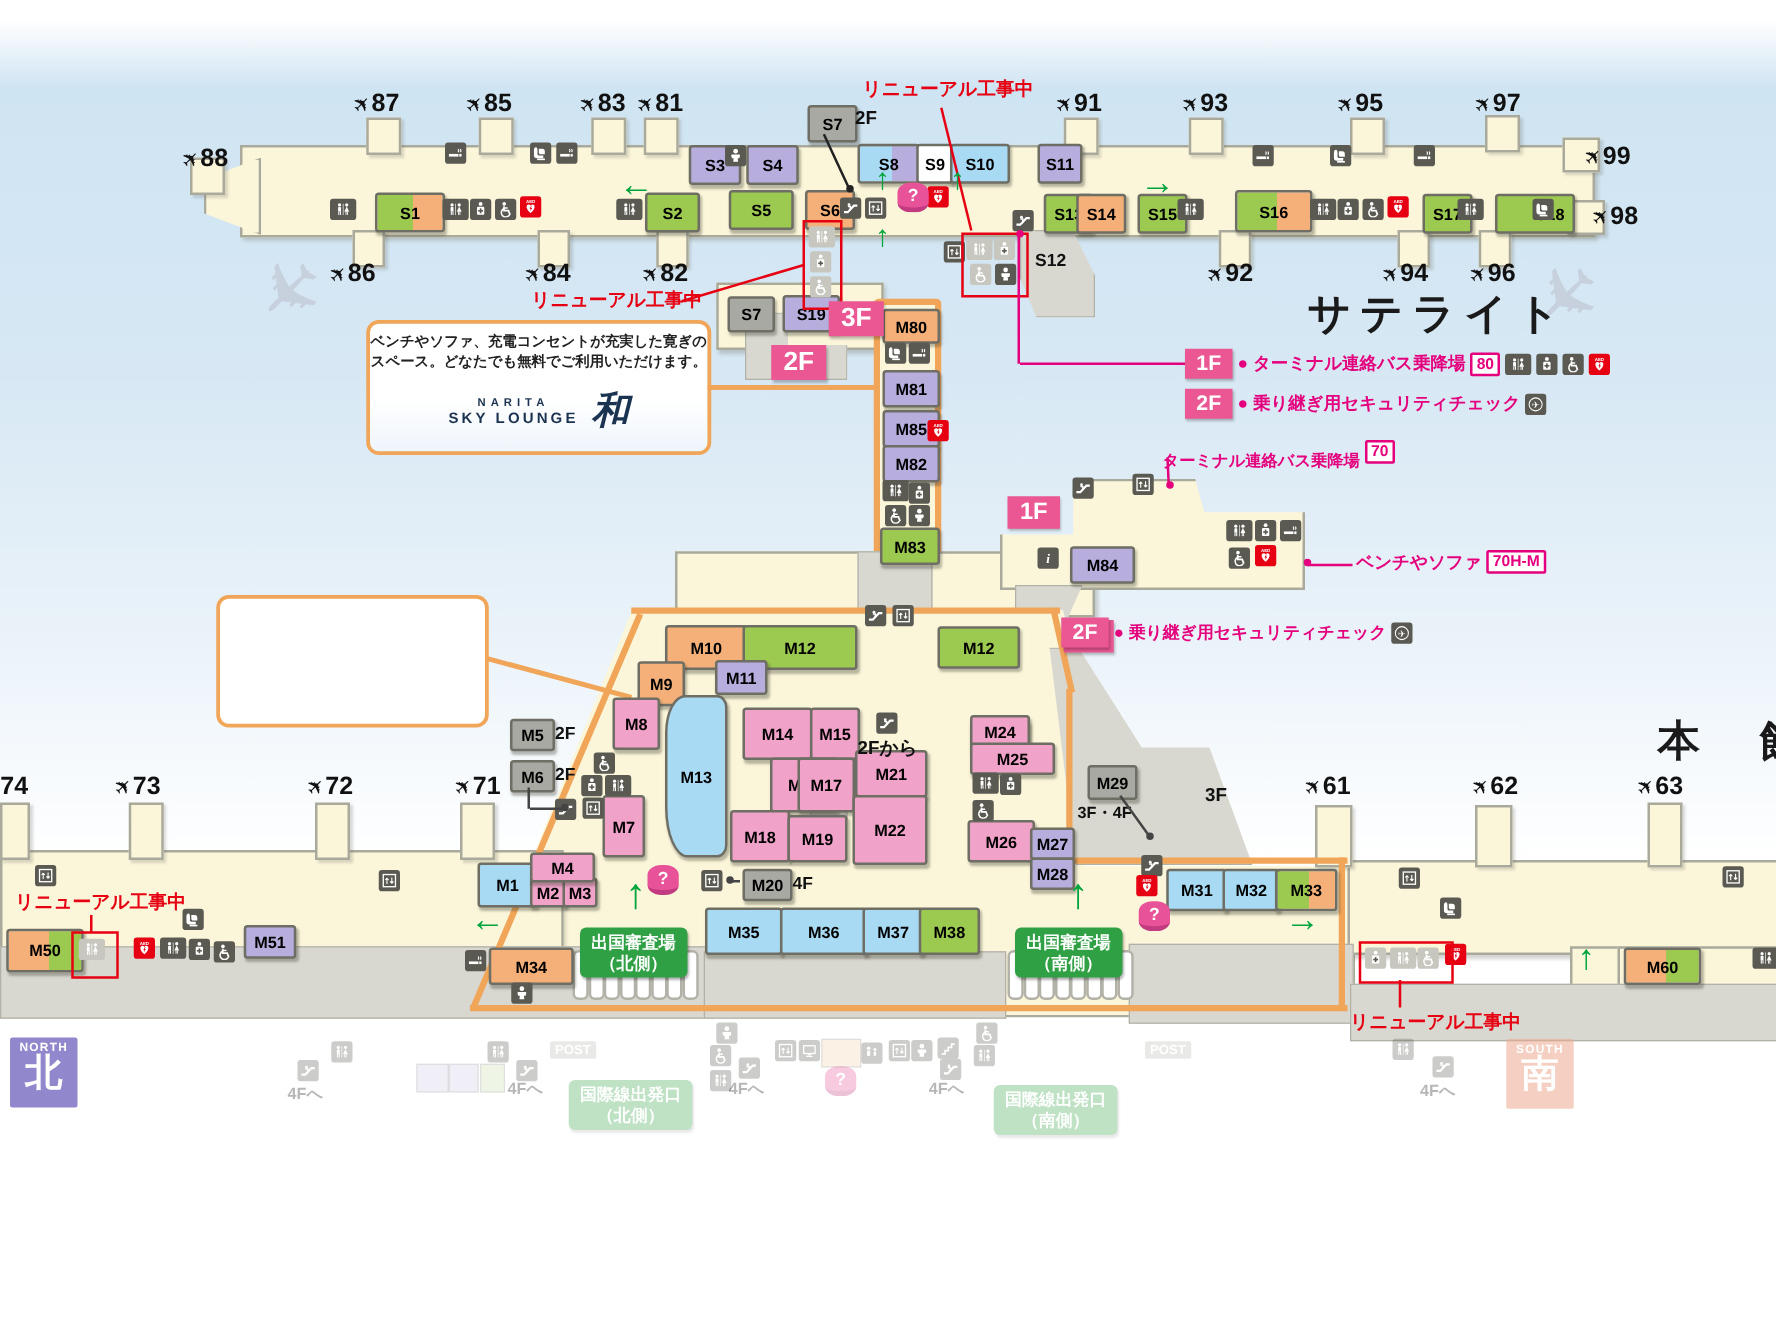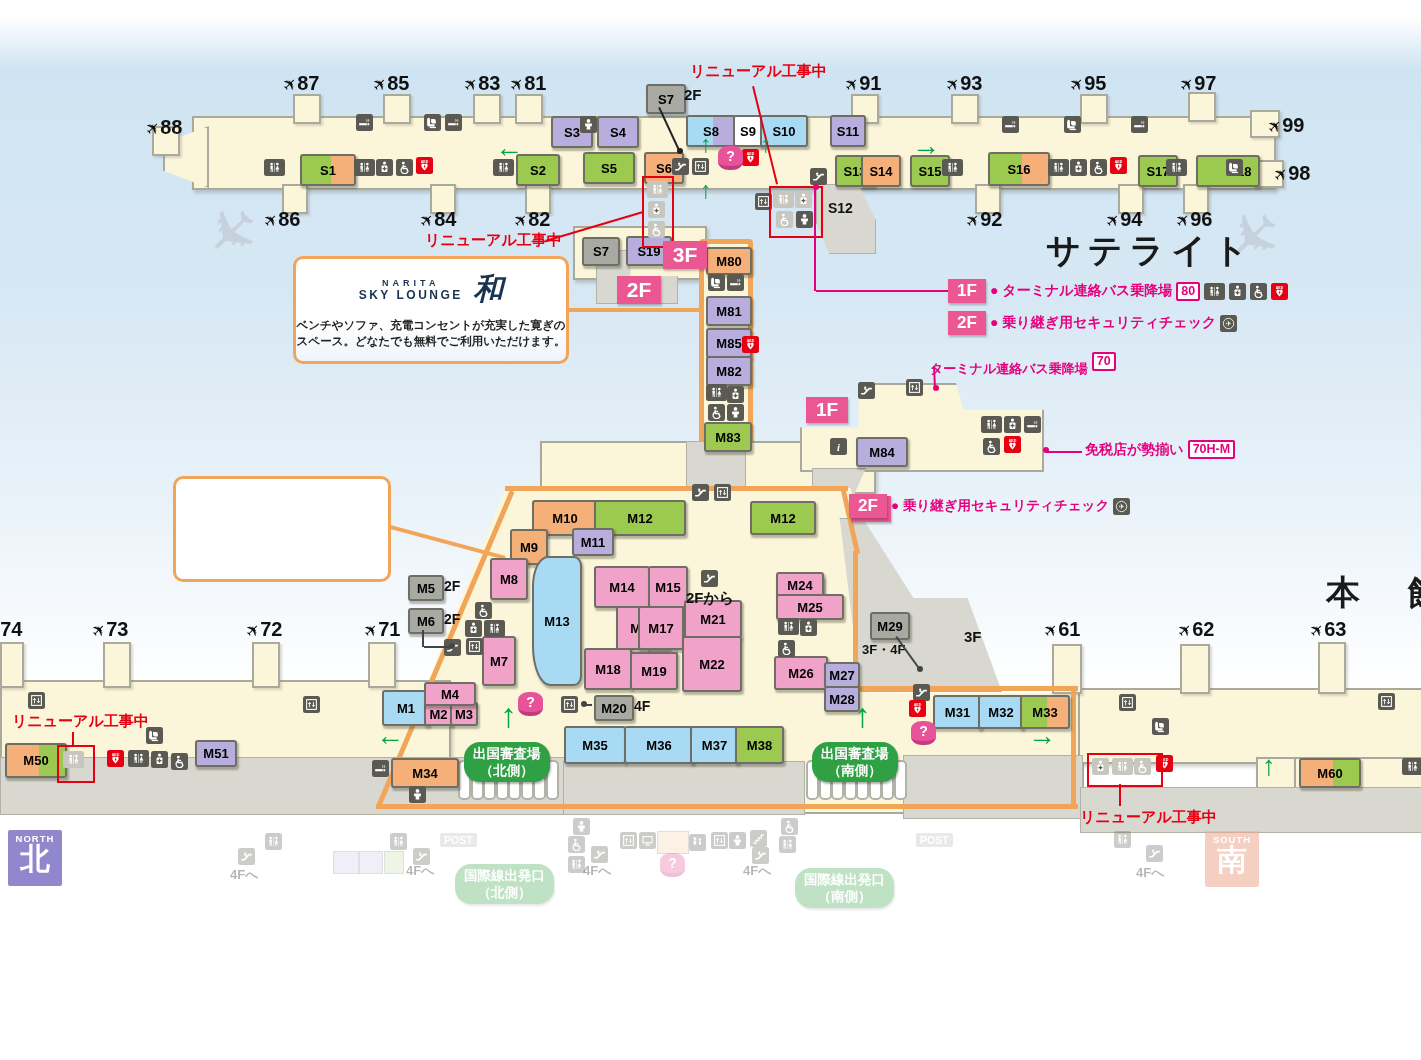--- a/index.html
+++ b/index.html
@@ -23,21 +23,21 @@
   .lbl{position:absolute;white-space:nowrap;}
   .cons{color:#e60012;font-weight:bold;font-size:15px;}
   .pinktx{color:#e5017d;font-weight:bold;font-size:13.5px;}
   .title{color:#1a1a1a;font-weight:bold;font-size:34px;letter-spacing:7px;}
   .gb{color:#111;font-weight:bold;}
   .fbdg{position:absolute;background:#ea5792;color:#fff;font-weight:bold;display:flex;align-items:center;justify-content:center;
     box-shadow:1px 2px 2px rgba(0,0,0,.25);}
   .pbdg{display:inline-block;background:#fff;border:2px solid #e5017d;color:#e5017d;font-weight:bold;font-size:12.5px;
     padding:0 3px;border-radius:2px;line-height:15px;}
   .gbadge{position:absolute;background:#2fa043;color:#fff;font-weight:bold;font-size:13.5px;text-align:center;
-    border-radius:16px;padding:3px 9px;line-height:17px;box-shadow:1px 2px 2px rgba(0,0,0,.3);}
+    border-radius:5px;padding:3px 9px;line-height:17px;box-shadow:1px 2px 2px rgba(0,0,0,.3);}
   .arrow{position:absolute;color:#00a53e;font-weight:bold;line-height:1;}
   .booth{position:absolute;width:9px;height:36px;background:#fff;border:2px solid #b2b2a8;border-radius:5px;}
   .gate{position:absolute;color:#111;font-weight:bold;font-size:20px;white-space:nowrap;}
   .gate .pl{display:inline-block;transform:rotate(-45deg);font-size:17px;}
   .callout{position:absolute;background:linear-gradient(180deg,#ffffff 60%,#eef5fb 100%);border:3px solid #f0a558;border-radius:10px;}
   .legendrow{position:absolute;display:flex;align-items:center;gap:4px;white-space:nowrap;}
   .legendrow .fb2{position:static;width:38px;height:24px;font-size:17px;}
   .corner{position:absolute;width:54px;height:56px;color:#fff;text-align:center;font-weight:bold;border-radius:2px;}
   .corner .en{font-size:9.5px;letter-spacing:1px;display:block;margin-top:3px;}
   .corner .jp{font-size:30px;line-height:30px;display:block;}
@@ -993,21 +993,21 @@
             <circle cx="8" cy="8" r="6.4" fill="none" stroke="#fff" stroke-width="1"></circle>
             <text x="8" y="11.4" text-anchor="middle" font-size="9" fill="#fff">✈</text>
           </svg>
         </div>
       </div>
       <div class="legendrow" style="left: 930px; top: 344px;">
         <span class="pinktx" style="font-size: 13px; margin-top: 16px;">ターミナル連絡バス乗降場</span>
         <span class="pbdg">70</span>
       </div>
       <div class="legendrow" style="left: 1085px; top: 440px;">
-        <span class="pinktx" style="font-size: 14px;">免税店が勢揃い</span>
+        <span class="pinktx" style="font-size: 14px;">ベンチやソファ</span>
         <span class="pbdg">70H-M</span>
       </div>
       <div class="corner" style="left: 8px; top: 830px; background: rgb(145, 135, 204); opacity: 1;">
         <span class="en">NORTH</span>
         <span class="jp">北</span>
       </div>
       <div class="corner" style="left: 1205px; top: 831px; background: rgb(237, 170, 146); opacity: 0.55;">
         <span class="en">SOUTH</span>
         <span class="jp">南</span>
       </div>
@@ -1183,28 +1183,28 @@
       <div class="lbl gb faded" style="left: 406px; top: 862px; font-size: 13px;">4Fへ</div>
       <div class="lbl gb faded" style="left: 583px; top: 862px; font-size: 13px;">4Fへ</div>
       <div class="lbl gb faded" style="left: 743px; top: 862px; font-size: 13px;">4Fへ</div>
       <div class="lbl gb faded" style="left: 1136px; top: 864px; font-size: 13px;">4Fへ</div>
       <div class="gbadge faded" style="left: 455px; top: 864px;">国際線出発口<br>（北側）</div>
       <div class="gbadge faded" style="left: 795px; top: 868px;">国際線出発口<br>（南側）</div>
       <div class="q faded" style="left: 660px; top: 853px;">?</div>
     </div>
 
   <div class="callout" id="sky-callout" style="left: 293px; top: 256px; width: 270px; height: 102px;">
+    <div style="text-align:center;margin-top:7px;font-size:11.5px;font-weight:bold;color:#222;line-height:16px;">
+      <span style="display:block;">ベンチやソファ、充電コンセントが充実した寛ぎの</span>
+      <span style="display:block;">スペース。どなたでも無料でご利用いただけます。</span>
+    </div>
     <div style="text-align:center;margin-top:10px;color:#1a3350;">
       <span style="display:inline-block;vertical-align:middle;text-align:center;">
         <span style="display:block;font-size:9px;letter-spacing:4px;font-weight:bold;">NARITA</span>
         <span style="display:block;font-size:12px;letter-spacing:2.5px;font-weight:bold;">SKY LOUNGE</span>
       </span>
       <span style="display:inline-block;vertical-align:middle;font-family:'DejaVu Serif',serif;font-style:italic;font-weight:bold;font-size:30px;margin-left:6px;color:#1a3350;">和</span>
-    </div>
-    <div style="text-align:center;margin-top:7px;font-size:11.5px;font-weight:bold;color:#222;line-height:16px;">
-      <span style="display:block;">ベンチやソファ、充電コンセントが充実した寛ぎの</span>
-      <span style="display:block;">スペース。どなたでも無料でご利用いただけます。</span>
     </div>
   </div>
 
   <div class="callout" id="ave-callout" style="background: rgb(255, 255, 255); left: 173px; top: 476px; width: 212px; height: 100px;">
   </div>
 </div>
 
 </body></html>

